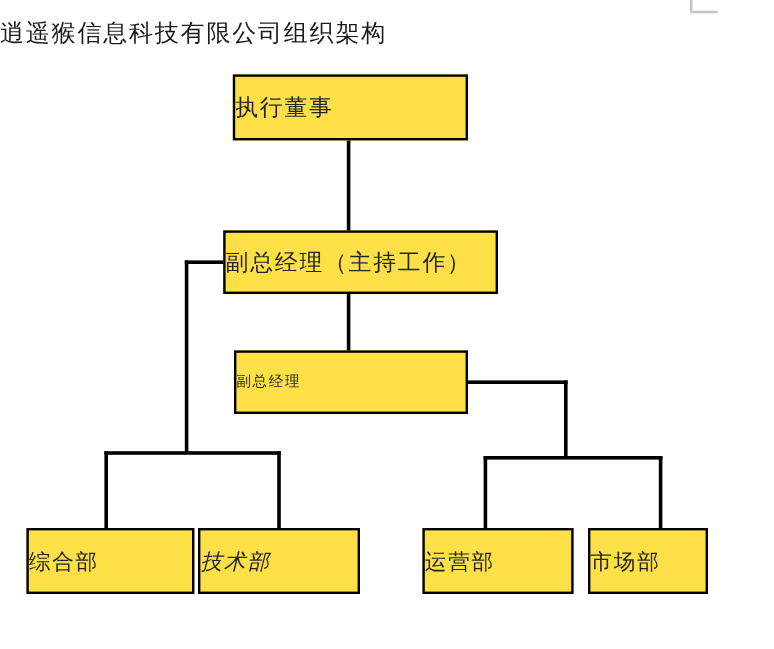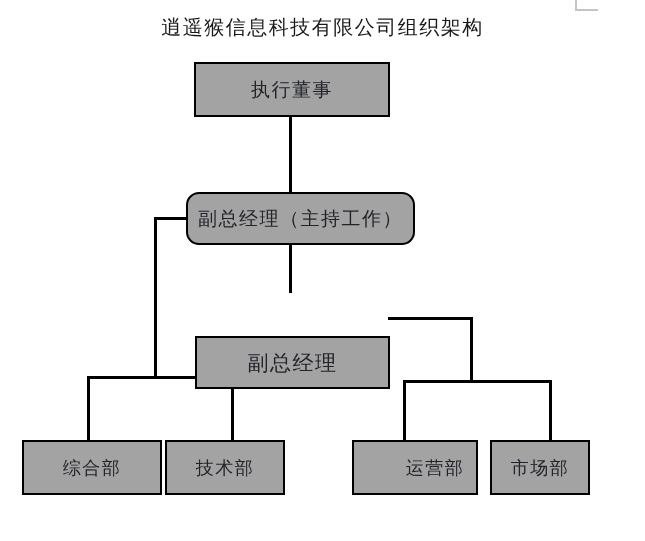--- a/index.html
+++ b/index.html
@@ -22,48 +22,46 @@
     width: 645px;
     height: 541px;
   }
 
   
   .chart-title {
     position: absolute;
     left: 0;
     top: 14px;
     width: 645px;
-    text-align: center;
     font-size: 20px;
     line-height: 26px;
     letter-spacing: 1.5px;
     color: #1a1a1a;
     font-family: "DejaVu Serif", "Liberation Serif", serif;
     white-space: nowrap;
   }
 
   
   .node {
     position: absolute;
     box-sizing: border-box;
-    background: #a3a3a3;
+    background: #fde047;
     border: 2px solid #000000;
     display: flex;
     align-items: center;
-    justify-content: center;
     color: #22242a;
     font-family: "DejaVu Serif", "Liberation Serif", serif;
     font-size: 19px;
     letter-spacing: 1.5px;
     white-space: nowrap;
     text-align: center;
   }
   .node.level-1 { font-size: 19px; }
   .node.level-2 { font-size: 19px; }
-  .node.level-3 { font-size: 21px; margin-top: 44px; }
+  .node.level-3 { font-size: 12px; }
   .node.leaf    { font-size: 18px; }
 
   
   .conn {
     position: absolute;
     background: #000000;
   }
   .conn.v { width: 3px; }
   .conn.h { height: 3px; }
 
@@ -101,37 +99,37 @@
 
   <div class="conn h" style="left:403px; top:380px; width:149px;"></div>
 
   <div class="conn v" style="left:403px; top:380px; height:61px;"></div>
   <div class="conn v" style="left:549px; top:380px; height:61px;"></div>
 
   <div class="node level-1" style="left:194px; top:62px; width:196px; height:55px;">
     <span>执行董事</span>
   </div>
 
-  <div class="node level-2" style="left:186px; top:192px; width:229px; height:53px;border-radius:13px;">
+  <div class="node level-2" style="left:186px; top:192px; width:229px; height:53px;">
     <span>副总经理（主持工作）</span>
   </div>
 
   <div class="node level-3" style="left:195px; top:292px; width:195px; height:53px;">
     <span>副总经理</span>
   </div>
 
   <div class="node leaf" style="left:22px; top:440px; width:140px; height:55px;">
     <span>综合部</span>
   </div>
 
-  <div class="node leaf" style="left:165px; top:440px; width:120px; height:55px;">
+  <div class="node leaf" style="left:165px; top:440px; width:135px; height:55px;font-style:italic;">
     <span>技术部</span>
   </div>
 
-  <div class="node leaf" style="left:352px; top:440px; width:126px; height:55px;padding-left:40px;">
+  <div class="node leaf" style="left:352px; top:440px; width:126px; height:55px;">
     <span>运营部</span>
   </div>
 
   <div class="node leaf" style="left:490px; top:440px; width:100px; height:55px;">
     <span>市场部</span>
   </div>
 
   <div class="margin-mark v" style="left:575px; top:0px; height:10px;"></div>
   <div class="margin-mark h" style="left:575px; top:9px; width:23px;"></div>
 

